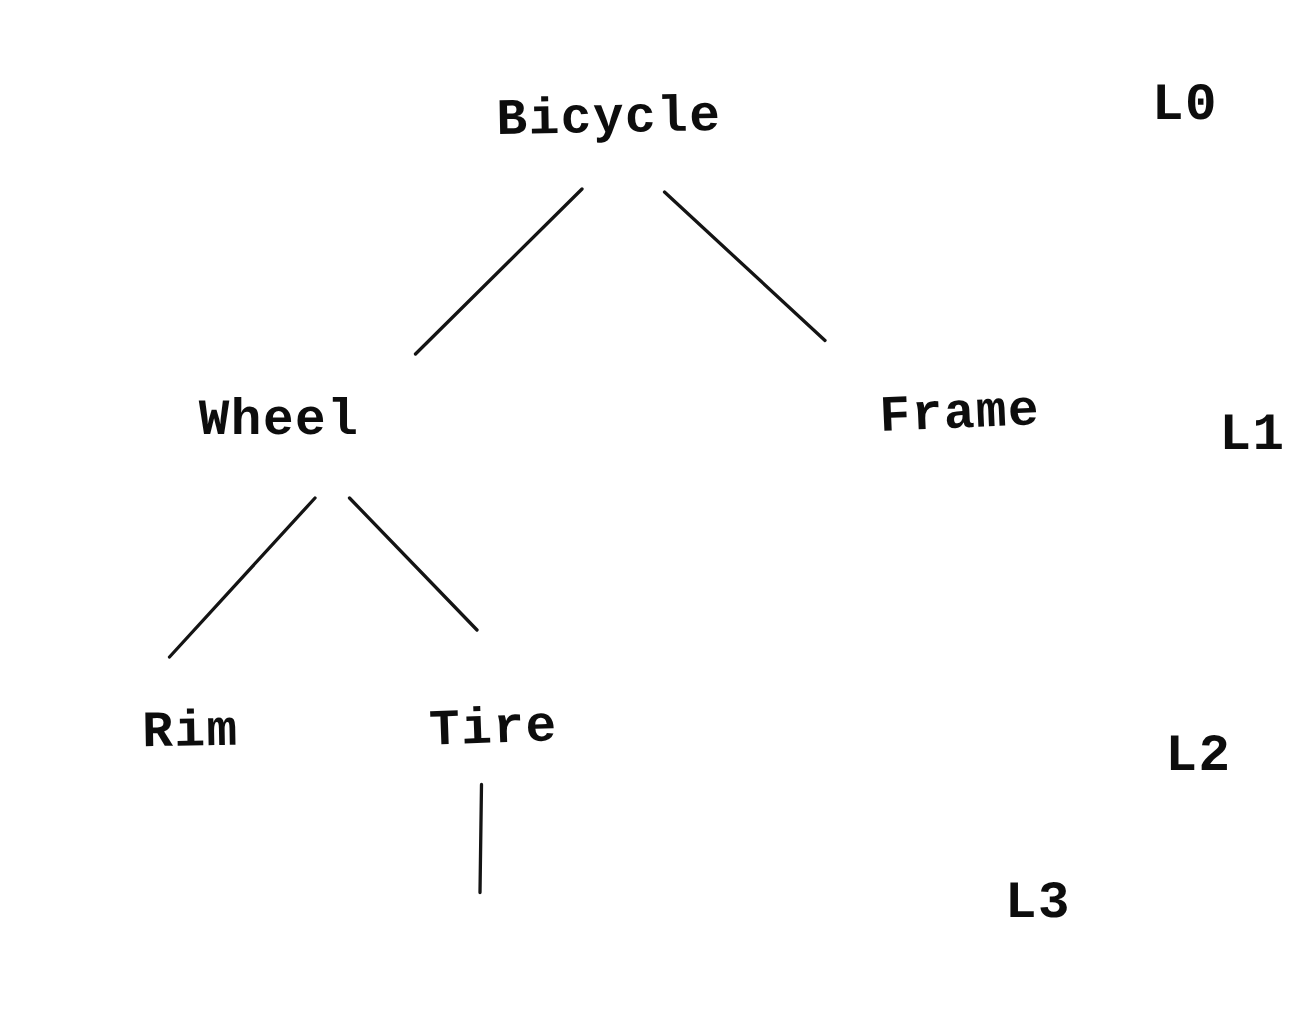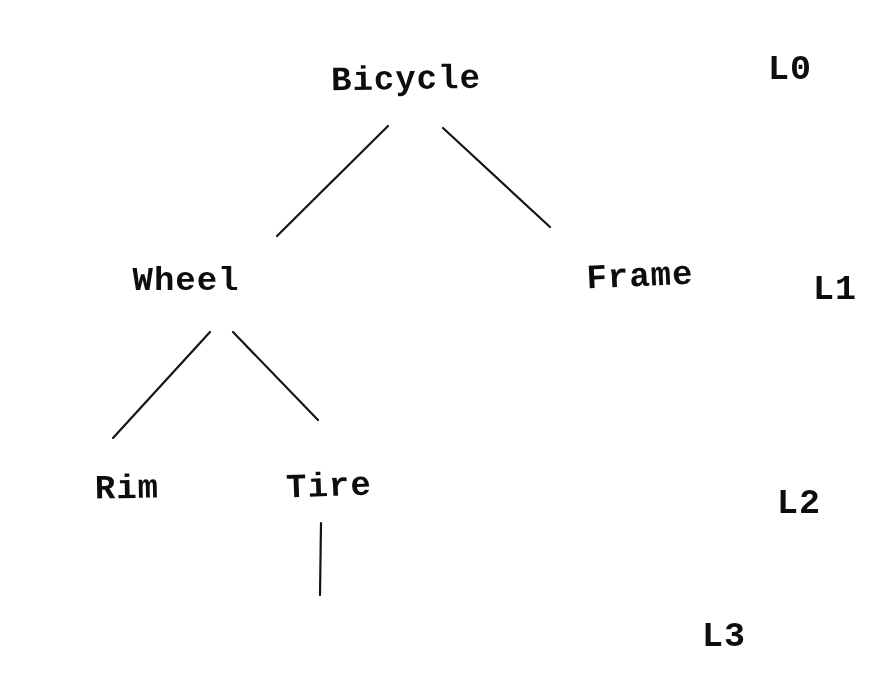--- a/index.html
+++ b/index.html
@@ -45,21 +45,21 @@
   #n-wheel   { left: 186px; top: 281px; text-align: center; }
   #n-frame   { left: 640px; top: 277px; transform: translate(-50%,-50%) rotate(-2.5deg); }
   #n-rim     { left: 127px; top: 489px; transform: translate(-50%,-50%) rotate(-1deg); }
   #n-tire    { left: 329px; top: 487px; transform: translate(-50%,-50%) rotate(-2deg); }
   #n-tube    { left: 304px; top: 635px; }
 
   
   #lvl-0 { left: 790px; top: 70px;  }
   #lvl-1 { left: 835px; top: 290px; }
   #lvl-2 { left: 799px; top: 464px; margin-top: 40px; }
-  #lvl-3 { left: 692px; top: 637px; margin-left: 32px; }
+  #lvl-3 { left: 692px; top: 602px; }
 </style>
 </head>
 <body>
 
 <div class="canvas">
 
   <svg class="edges" viewBox="0 0 870 690" xmlns="http://www.w3.org/2000/svg" aria-hidden="true">
     <line class="edge" x1="388" y1="126" x2="277" y2="236"></line>
     <line class="edge" x1="443" y1="128" x2="550" y2="227"></line>
     <line class="edge" x1="210" y1="332" x2="113" y2="438"></line>

